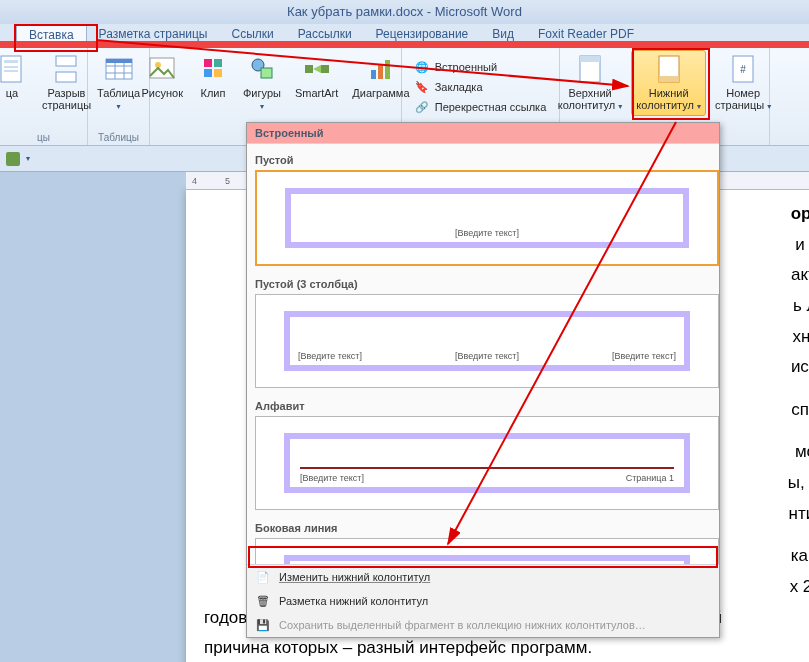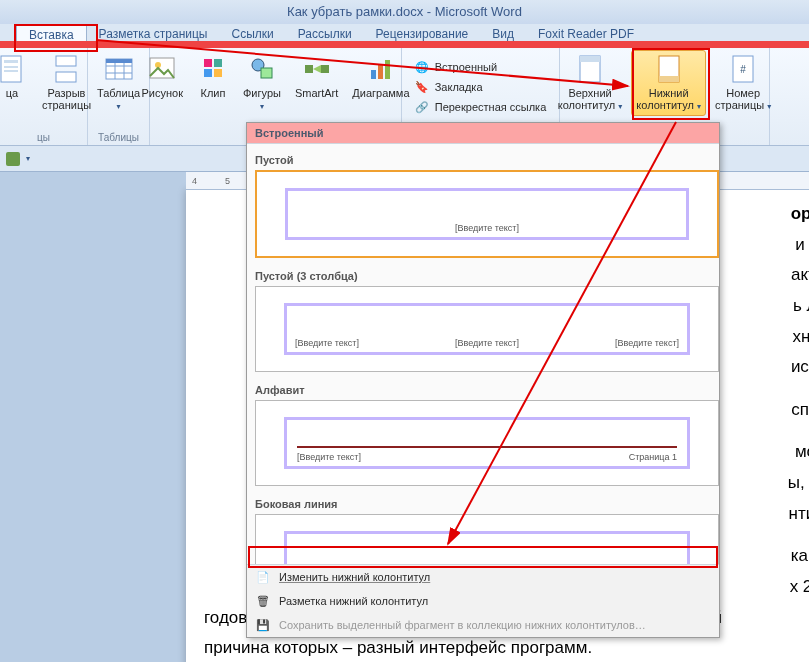--- a/index.html
+++ b/index.html
@@ -29,21 +29,21 @@
   .ruler { height:18px; background:#f0f4fa; border-bottom:1px solid #a9bdd7; margin-left:186px; font-size:9px; color:#666; display:flex; align-items:center; padding-left:6px; gap:18px; letter-spacing:10px; position:relative; z-index:1;}
   .page { position:absolute; left:186px; top:18px; width:720px; background:#fff; min-height:700px; box-shadow:0 0 8px rgba(0,0,0,.25); padding:12px 18px; font-family:"Times New Roman",serif; font-size:17px; color:#000; line-height:1.45;}
   .page p { margin-bottom:6px; }
 
   .dropdown { position:absolute; left:246px; top:122px; width:474px; background:#fafafa; border:1px solid #9b9b9b; box-shadow:2px 2px 6px rgba(0,0,0,.3); z-index:10; font-size:11px;}
   .dd-section-title { background:#fca5a5; padding:4px 8px; font-weight:bold; color:#4c5a6e; border-bottom:1px solid #d0d6de;}
   .dd-body { max-height:420px; overflow:hidden; padding:4px 0 0 8px;}
   .opt-label { padding:6px 0 4px 0; font-weight:bold; color:#555;}
   .preview { border:1px solid #b8b8b8; background:#fff; margin-bottom:6px; padding:16px 28px; position:relative;}
   .preview.sel { border:2px solid #f0a030; }
-  .pv-inner { border:3px solid #c4b5fd; height:52px; position:relative; }
+  .pv-inner { border:6px solid #c4b5fd; height:60px; position:relative; }
   .pv-text { position:absolute; font-size:9px; color:#555; }
   .dd-footer { border-top:1px solid #d0d6de; background:#f2f2f2;}
   .dd-item { display:flex; align-items:center; gap:8px; padding:4px 8px; cursor:pointer; color:#2a2a2a;}
   .dd-item.disabled { color:#9a9a9a; cursor:default;}
   .dd-icon { width:16px; height:16px; display:inline-flex; align-items:center; justify-content:center;}
 
   .redbox { position:absolute; border:2px solid #e00000; z-index:50; pointer-events:none;}
   svg.arrows { position:absolute; left:0; top:0; z-index:49; pointer-events:none;}
 </style>
 </head>

